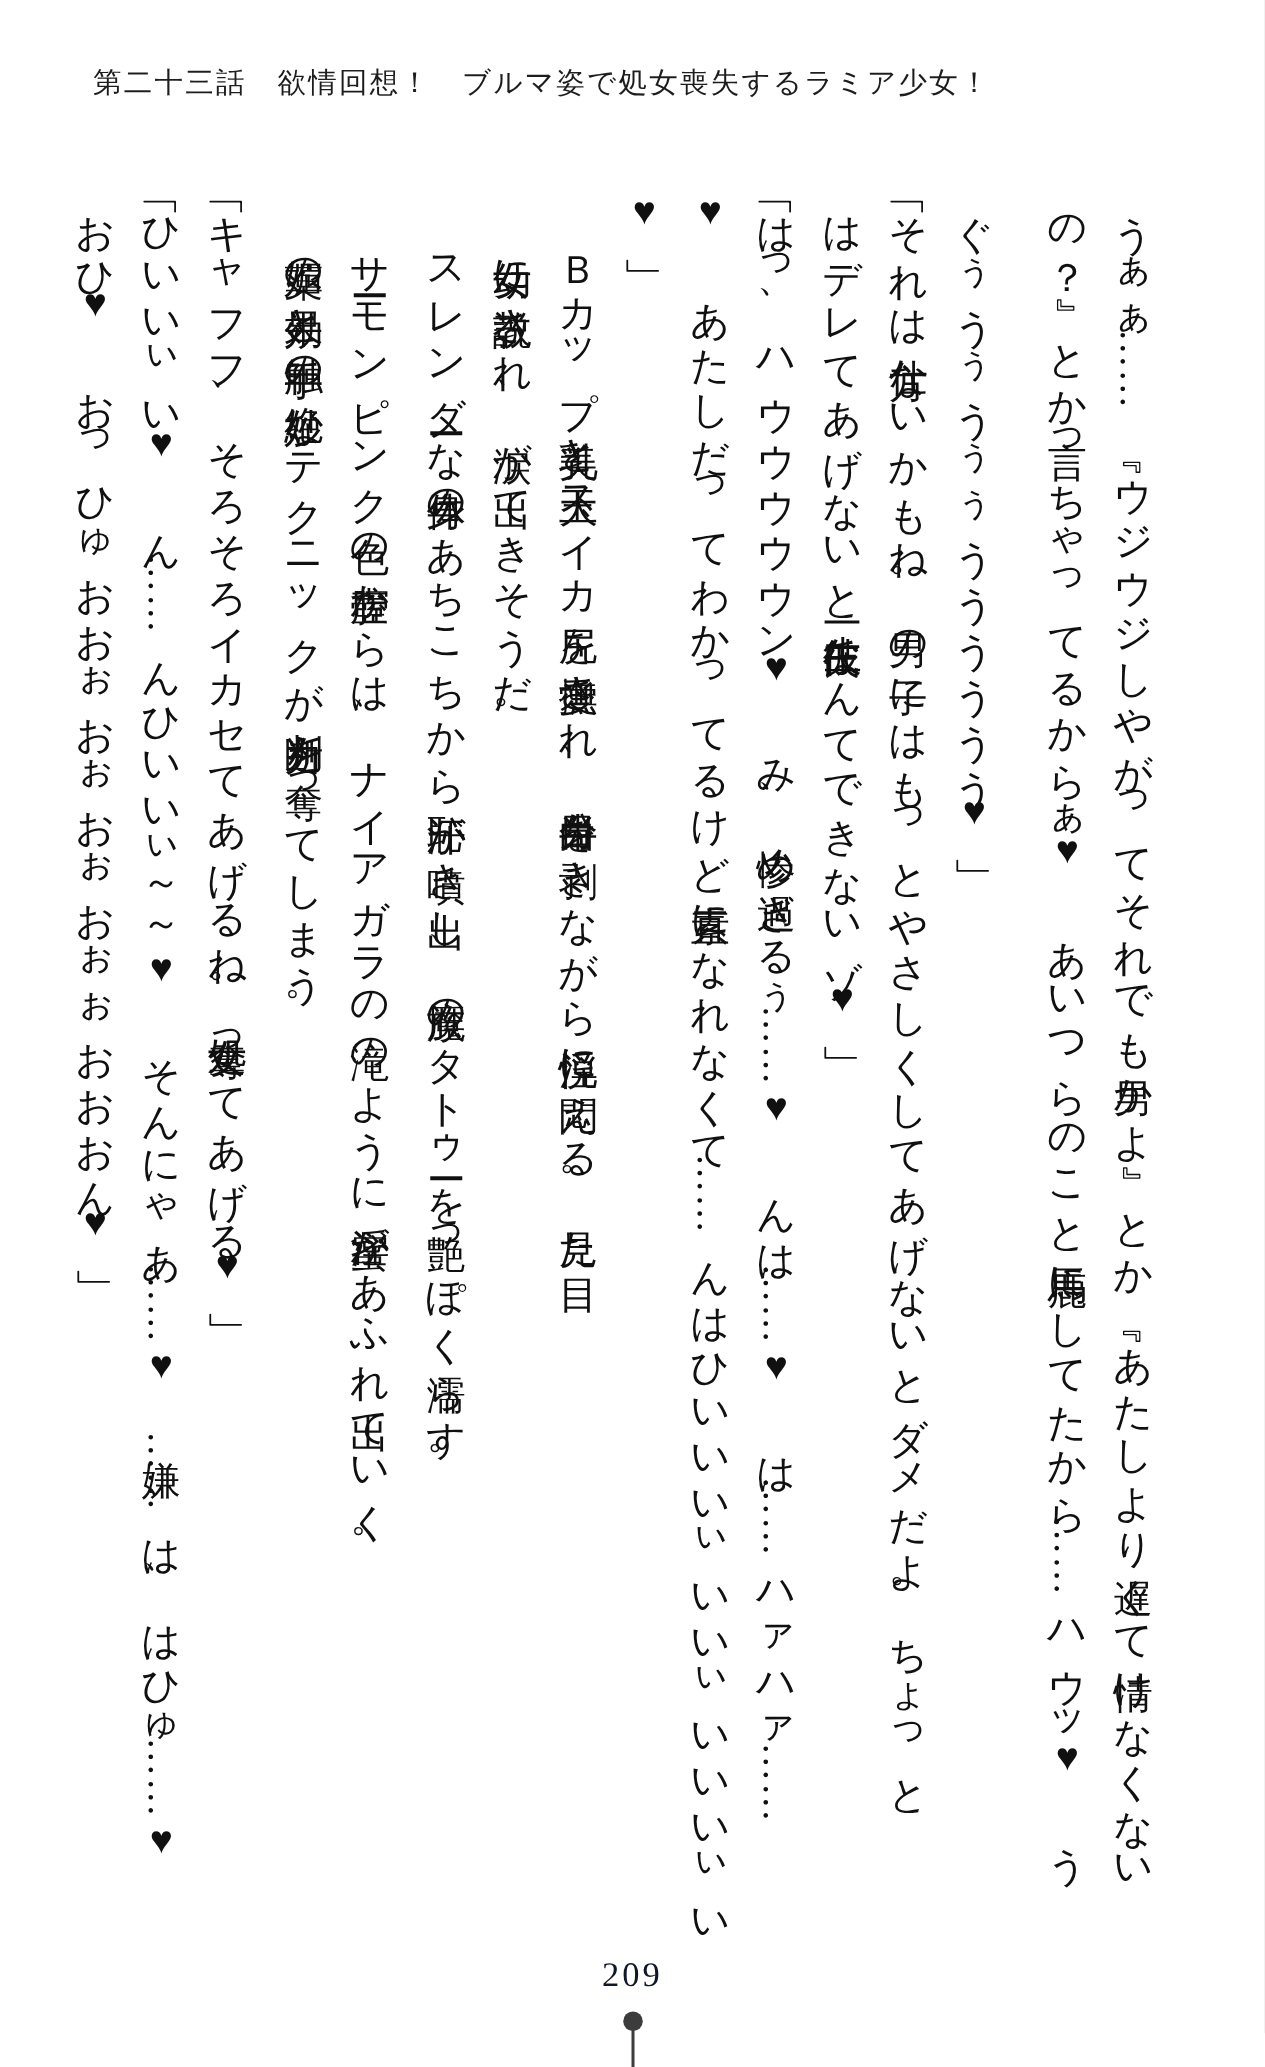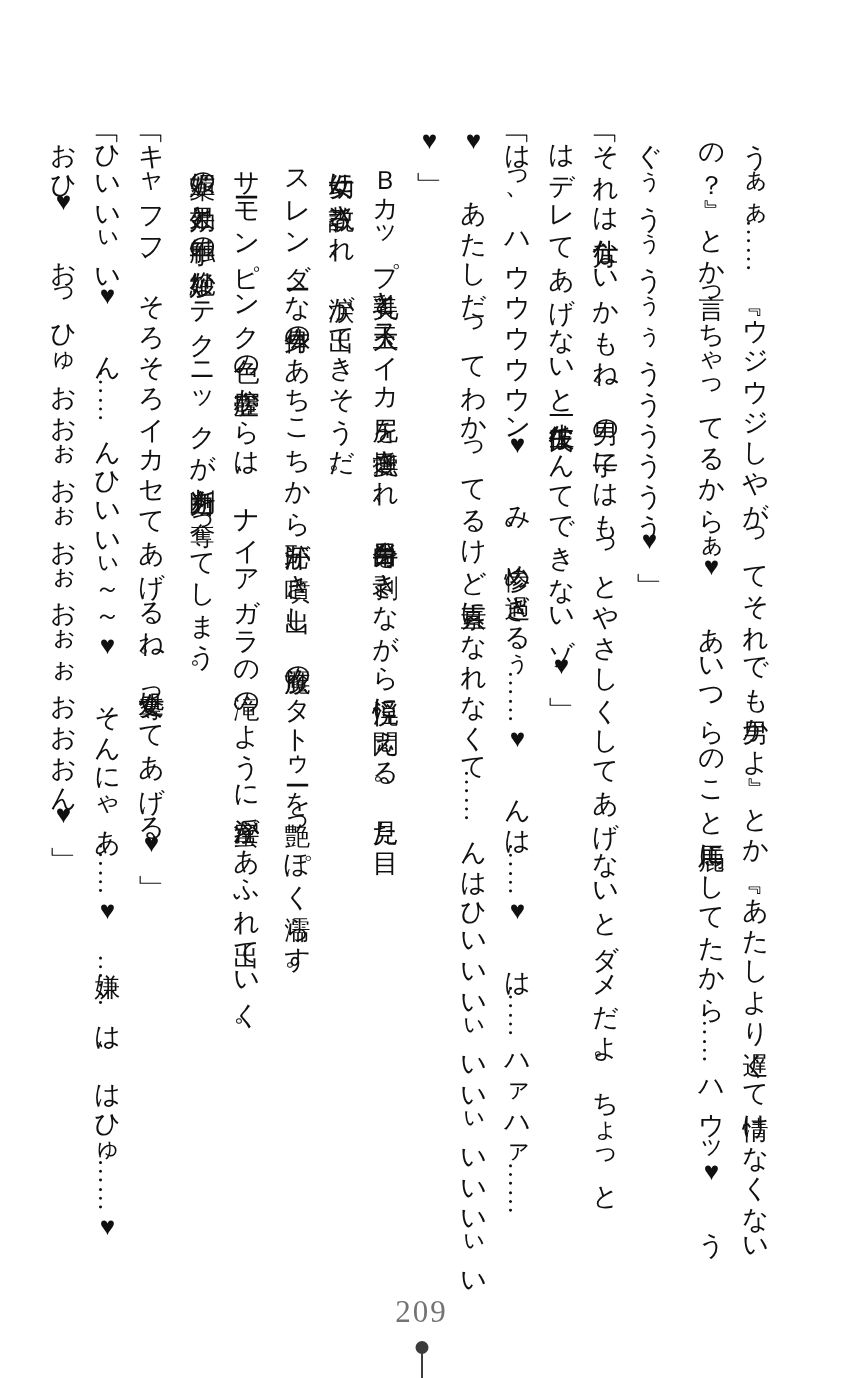--- a/index.html
+++ b/index.html
@@ -51,23 +51,23 @@
     left: 0;
     bottom: 0;
     width: 100%;
     height: 90px;
   }
   .page-number {
     position: absolute;
     left: 50%;
     transform: translateX(-50%);
     bottom: 48px;
-    font-size: 31px;
+    font-size: 23px;
     letter-spacing: 2px;
-    color: #737373;
+    color: #0f172a;
   }
   .footer-dot {
     position: absolute;
     left: 50%;
     transform: translateX(-50%);
     bottom: 24px;
     width: 13px;
     height: 13px;
     border-radius: 50%;
     background: #3c3c3c;
@@ -80,20 +80,21 @@
     width: 2px;
     height: 26px;
     background: #3c3c3c;
   }
 </style>
 </head>
 <body>
 
 <div class="page">
 
+  <div class="chapter-header">第二十三話　欲情回想！　ブルマ姿で処女喪失するラミア少女！</div>
 
   <div class="body-text">
     <div class="text-line">うぁぁ……　『ウジウジしやがってそれでも男かよ』　とか　『あたしより遅くて情けなくない</div>
     <div class="text-line">の？』　とか言っちゃってるからぁ♥　あいつらのこと馬鹿にしてたから……ハウッ♥　う</div>
     <div class="text-line">ぐぅうぅうぅぅうううううう♥」</div>
     <div class="text-line">「それは仕方ないかもね。男の子にはもっとやさしくしてあげないとダメだよ。ちょっと</div>
     <div class="text-line">はデレてあげないと一生彼氏なんてできないゾ♥」</div>
     <div class="text-line">「はっ、ハウウウウウン♥　み、惨め過ぎるぅ……♥　んは……♥　は……ハァハァ……</div>
     <div class="text-line">♥　あたしだってわかってるけど素直になれなくて……んはひいいいぃいいぃいいいぃい</div>
     <div class="text-line">♥」</div>

